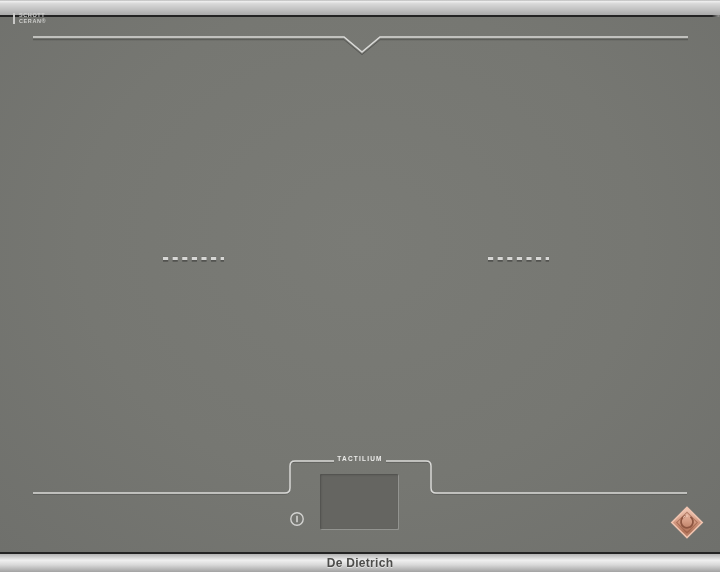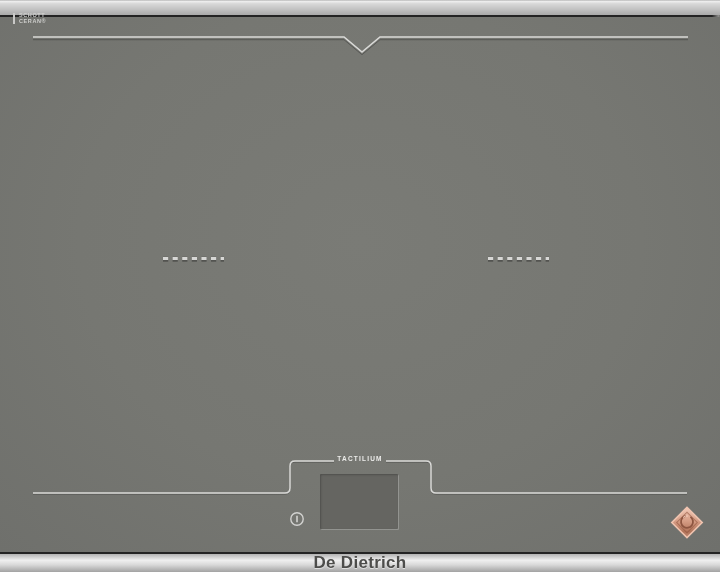--- a/index.html
+++ b/index.html
@@ -16,21 +16,21 @@
     box-shadow:inset 0 1px 0 rgba(0,0,0,.18);
   }
   .frame-bottom{
     position:absolute; left:0; top:552px; width:720px; height:20px;
     background:linear-gradient(180deg,#b2b2b2 0%,#efefef 35%,#d9d9d9 60%,#a2a2a2 100%);
     border-top:2px solid #232323;
     display:flex; align-items:center; justify-content:center;
     box-sizing:border-box;
   }
   .brand{
-    font-size:17px; font-weight:700; color:#4d4d4b; letter-spacing:.3px;
+    font-size:12px; font-weight:700; color:#4d4d4b; letter-spacing:.3px;
     text-shadow:0 1px 0 rgba(255,255,255,.5);
   }
   .frame-left{
     position:absolute; left:0; top:15px; width:12px; height:537px;
     background:linear-gradient(90deg,#9a9a98 0%,#8c8c8a 55%,#67676
 5 88%,#7b7b79 100%);
   }
   .frame-right{
     position:absolute; right:0; top:15px; width:8px; height:537px;
     background:linear-gradient(90deg,rgba(140,140,138,0) 0%,#8d8d8b 80%,#747472 100%);

